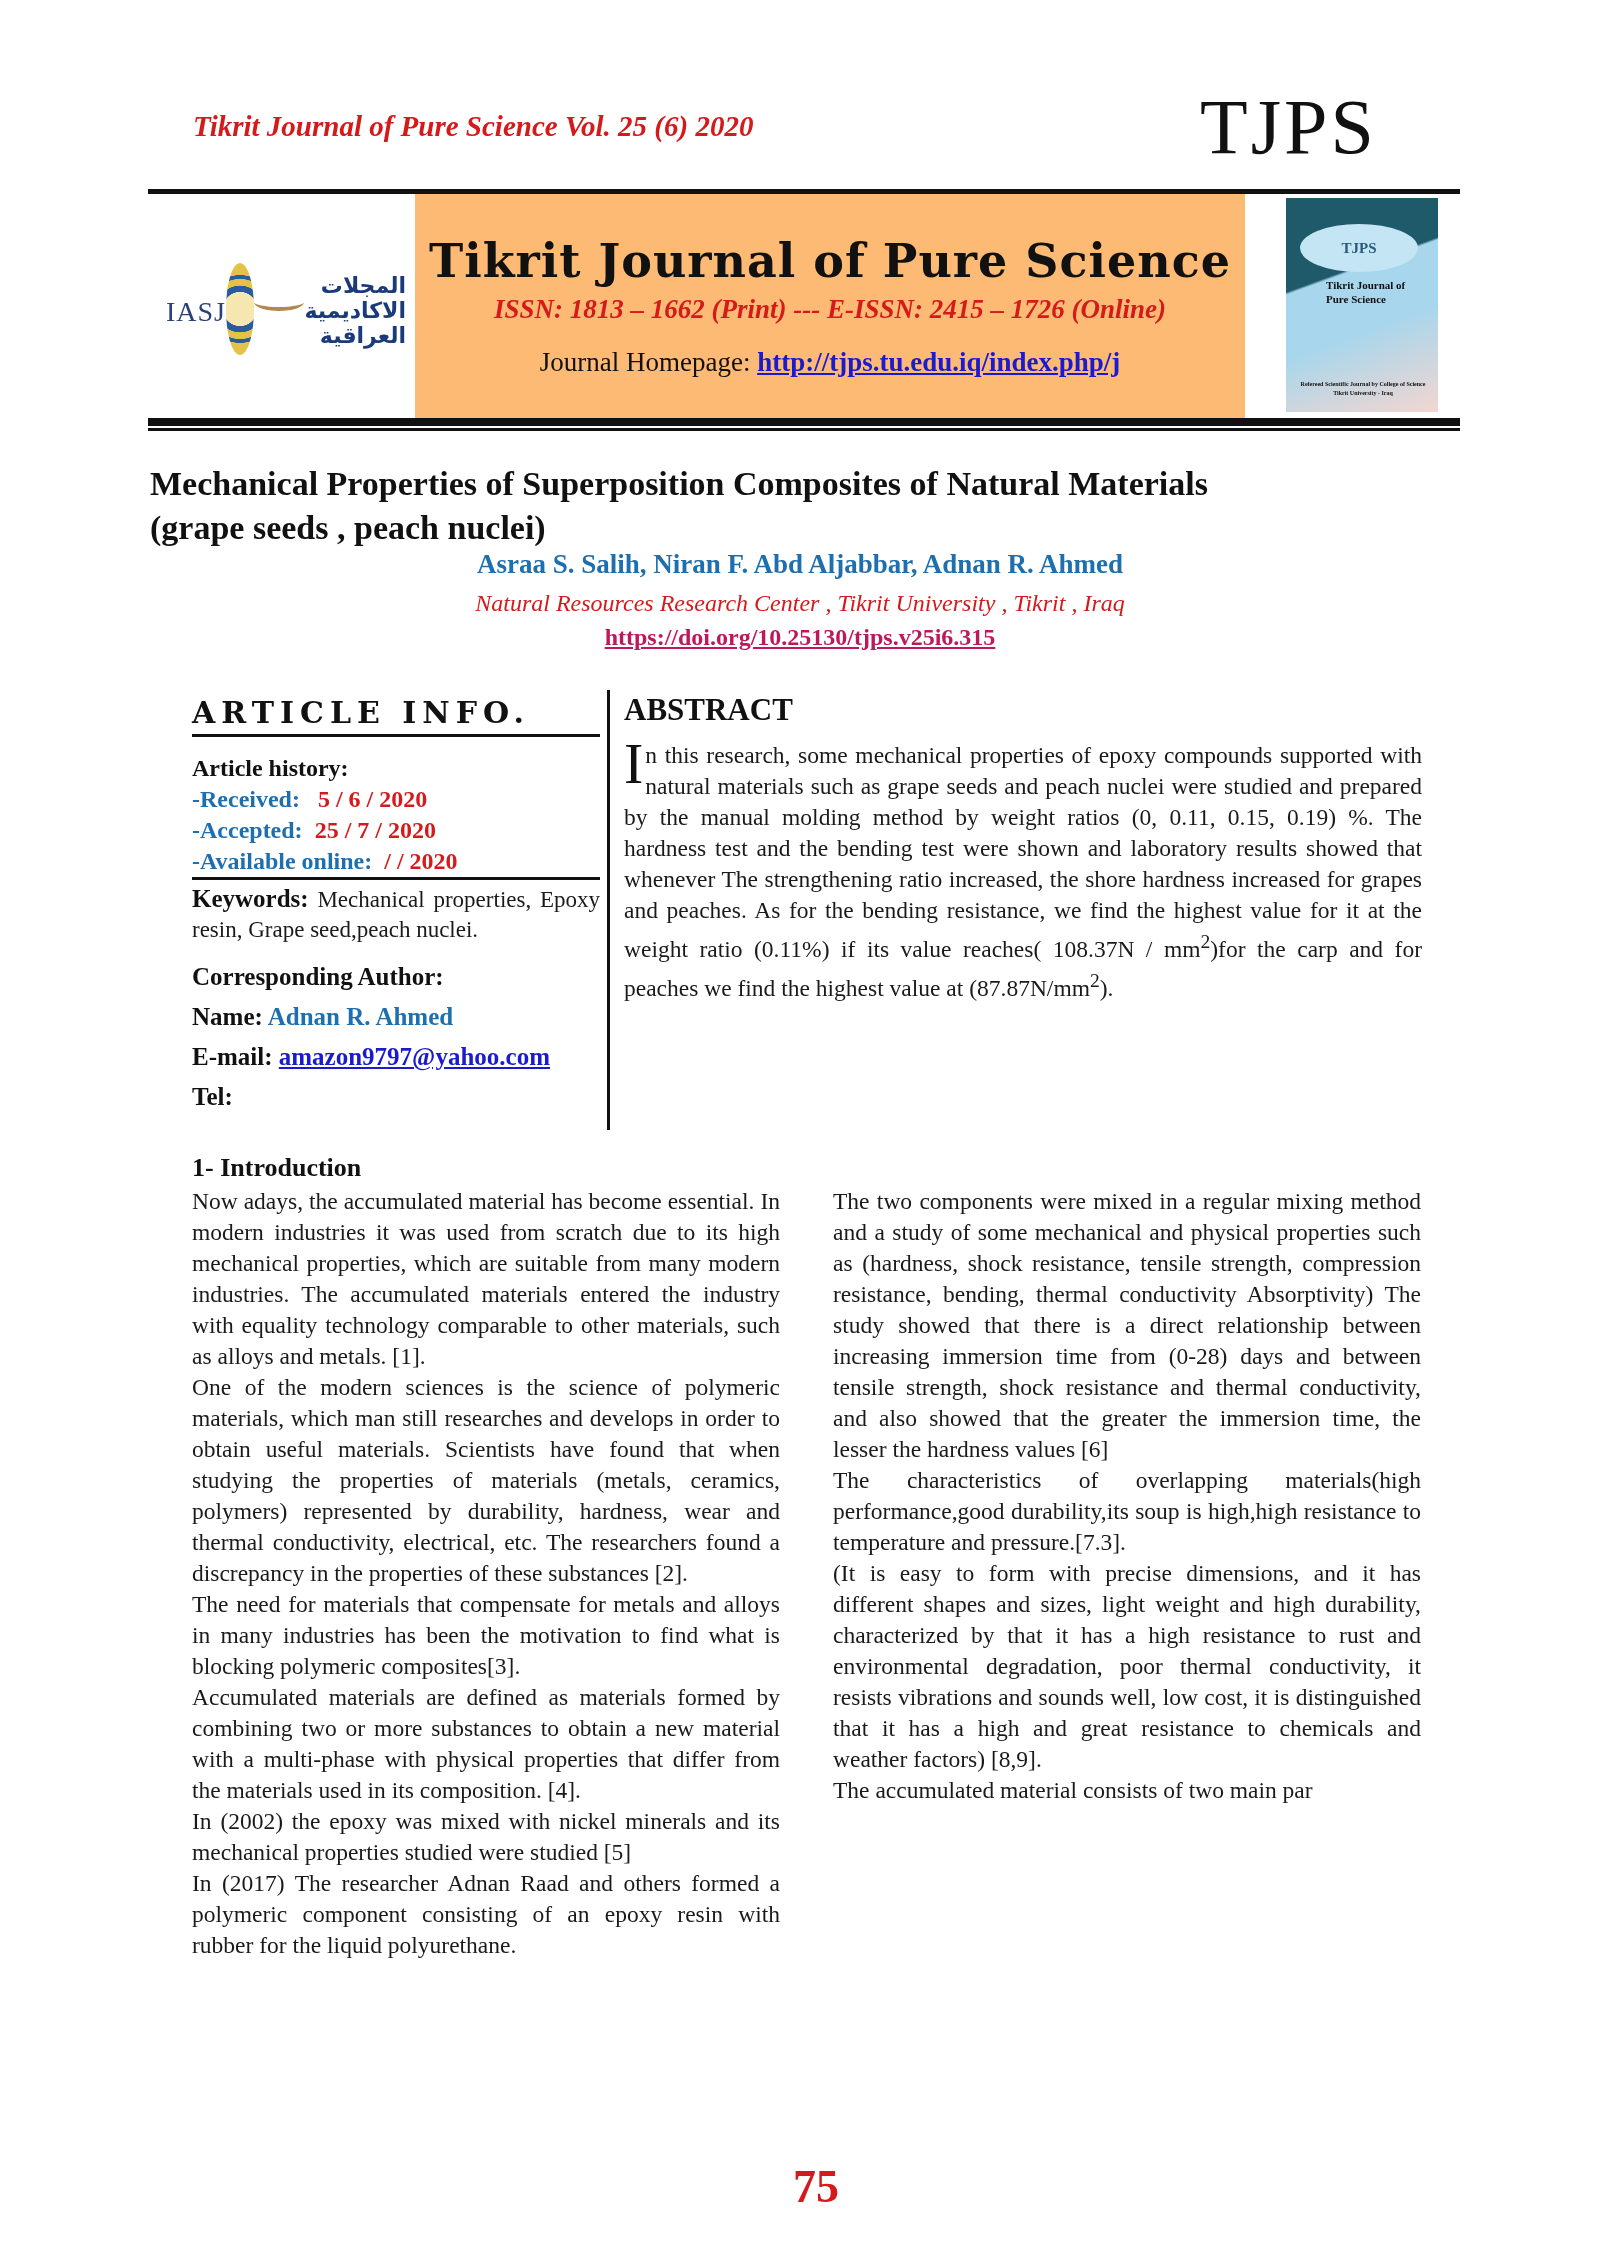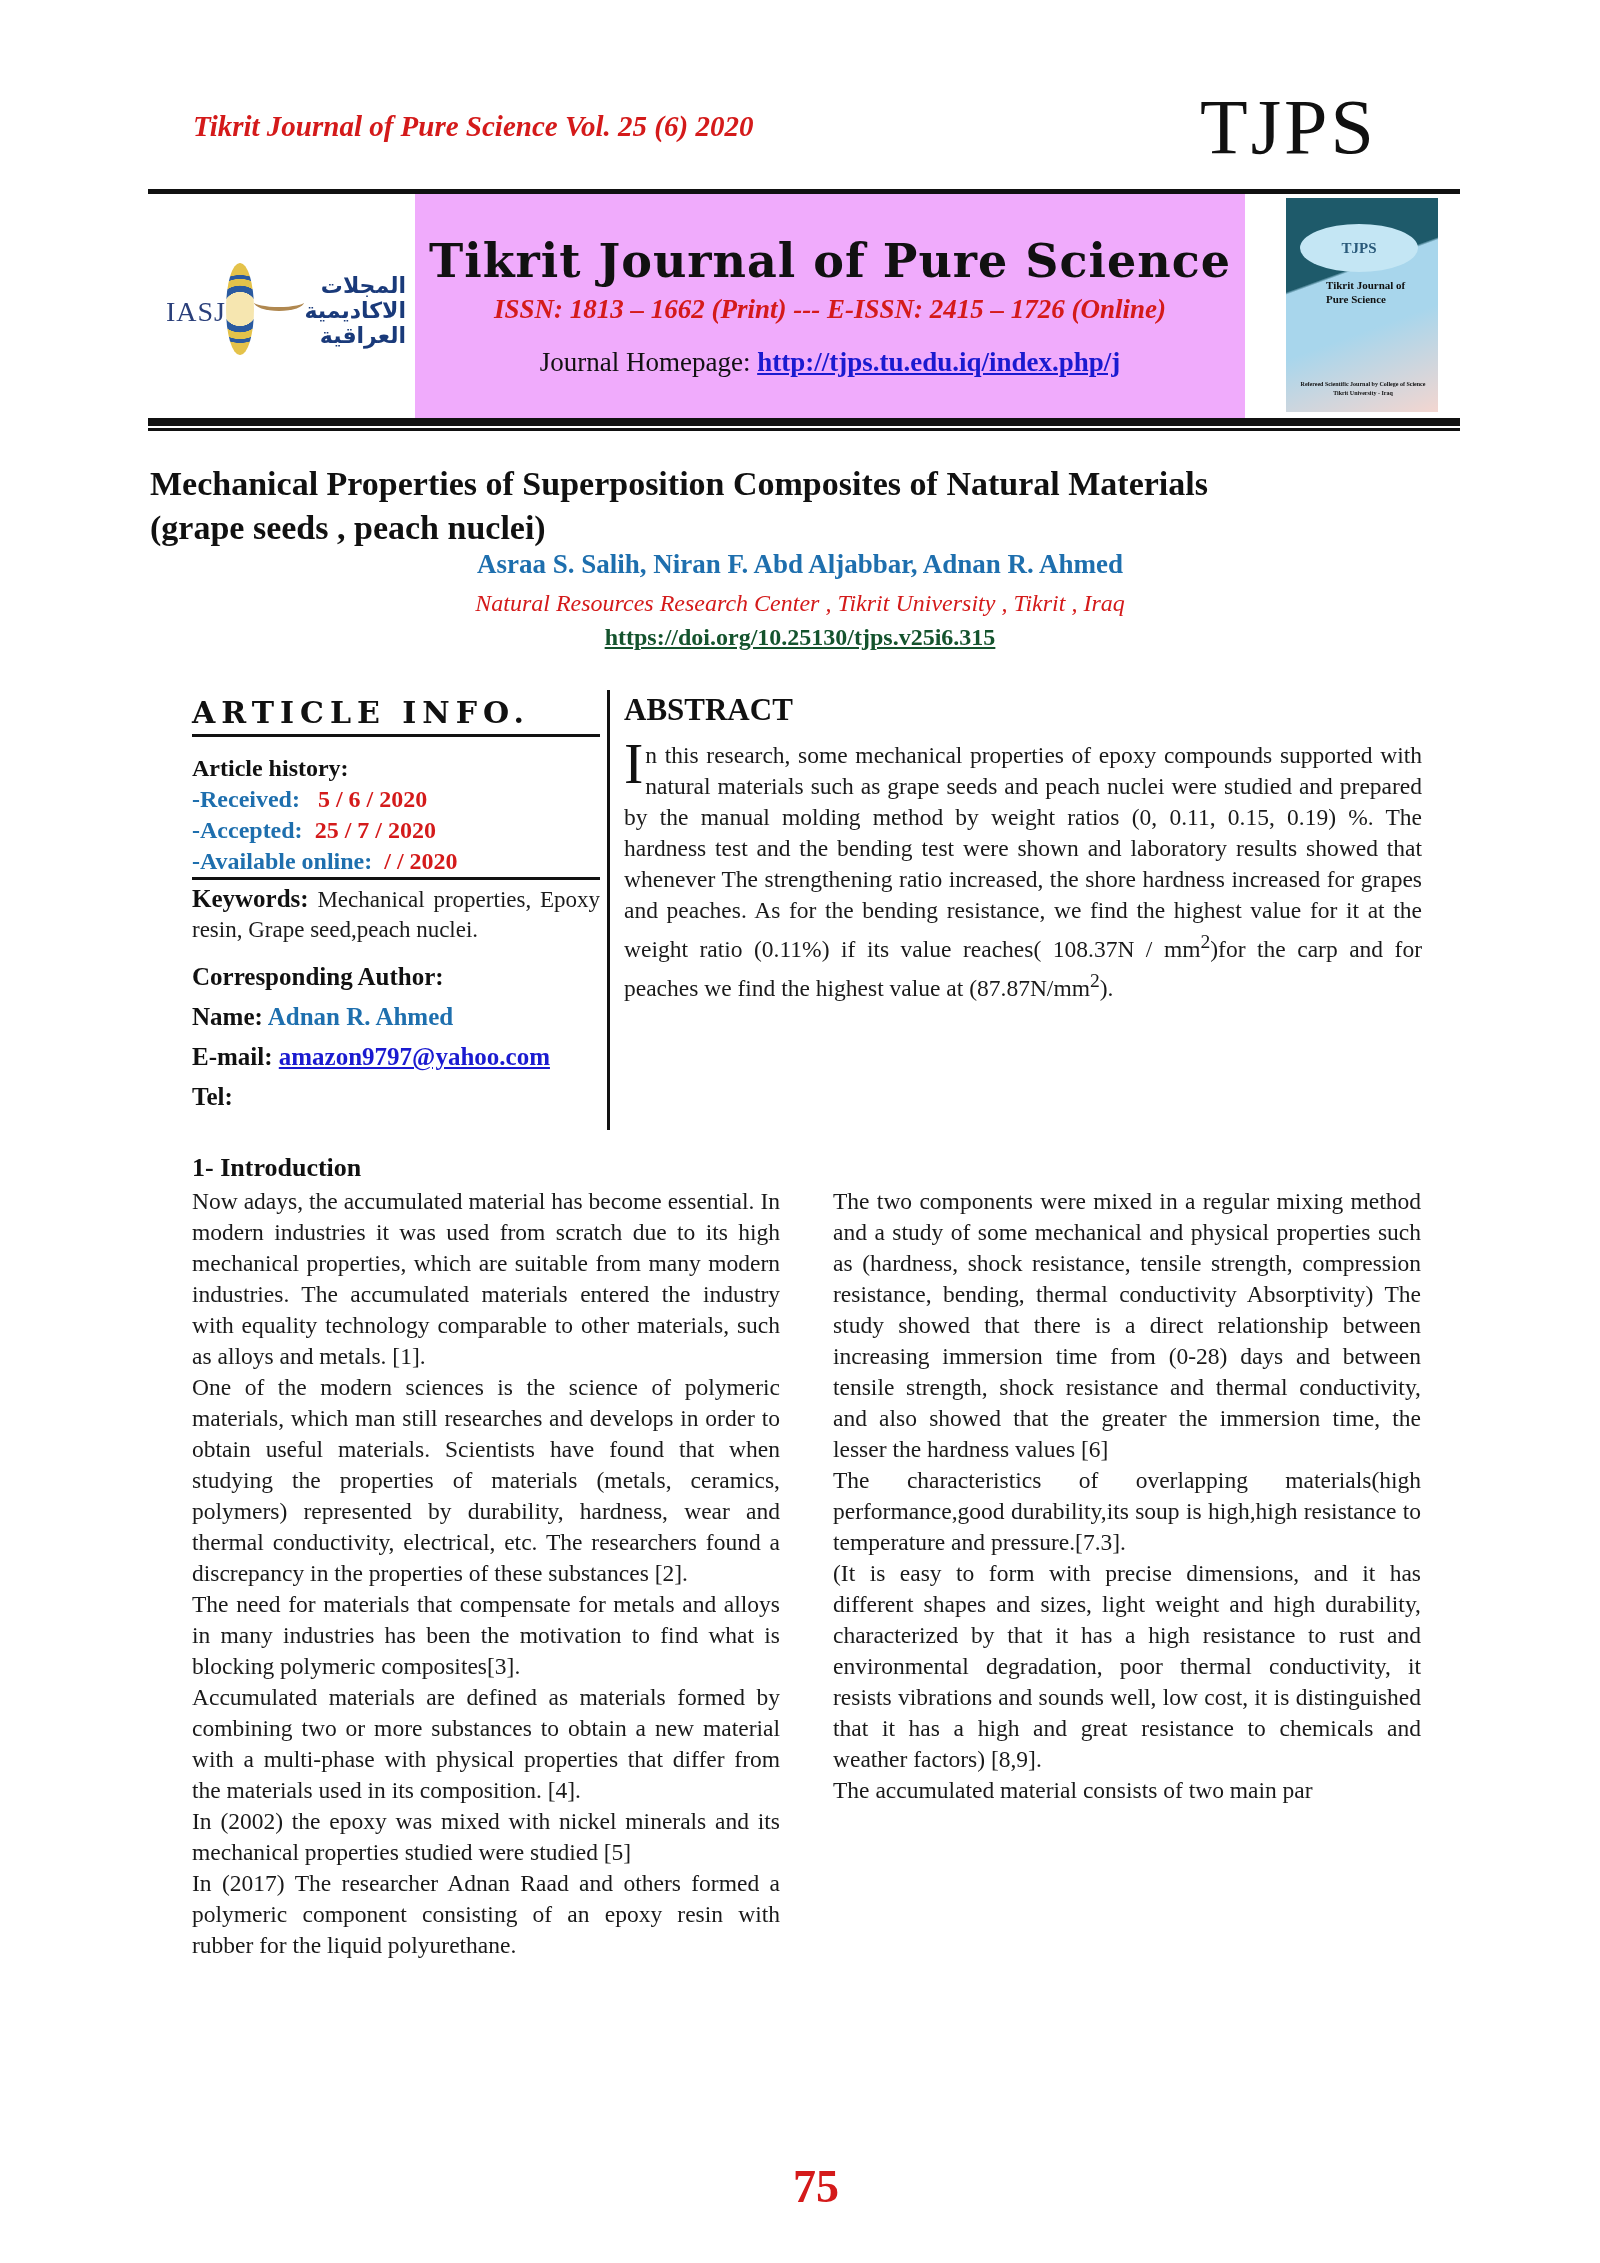--- a/index.html
+++ b/index.html
@@ -13,36 +13,36 @@
   .banner { position: absolute; left: 148px; top: 194px; width: 1312px; height: 224px; background: #fff; }
   .banner-bottom-rule { position: absolute; left: 148px; top: 418px; width: 1312px; height: 8px; background: #111; }
   .banner-bottom-rule2 { position: absolute; left: 148px; top: 428px; width: 1312px; height: 3px; background: #111; }
 
   .iasj-logo { position: absolute; left: 18px; top: 10px; width: 240px; height: 205px; display: flex; flex-direction: row; align-items: center; }
   .iasj-text { font-size: 28px; color: #2a3f7a; font-family: "Liberation Serif", serif; margin-top: 10px; letter-spacing: 1px; }
   .iasj-emblem { width: 92px; height: 92px; border-radius: 50%; background: radial-gradient(circle, #f6e6b0 0 35%, #2a5aa0 36% 48%, #e4c24a 49% 62%, #2a5aa0 63% 70%, #e4c24a 71%); margin-top: 4px; position: relative; }
   .iasj-book { width: 170px; height: 18px; margin-top: -10px; border-bottom: 4px solid #b08850; border-radius: 0 0 60% 60%; }
   .iasj-arabic { font-size: 22px; font-weight: bold; color: #1a3a7a; margin-top: 8px; font-family: "DejaVu Sans", sans-serif; direction: rtl; }
 
-  .banner-center { position: absolute; left: 267px; top: 0; width: 830px; height: 224px; background: #f0abfc; text-align: center; }
+  .banner-center { position: absolute; left: 267px; top: 0; width: 830px; height: 224px; background: #fdba74; text-align: center; }
   .banner-title { margin-top: 40px; font-size: 46px; font-weight: 900; letter-spacing: 1px; color: #111; font-family: "DejaVu Serif", serif; }
   .banner-issn { margin-top: 6px; font-size: 27px; font-style: italic; font-weight: bold; color: #d41a1a; }
   .banner-homepage { margin-top: 22px; font-size: 27px; color: #111; }
   .banner-homepage a { color: #1a1ad0; text-decoration: underline; font-weight: bold; }
 
   .cover { position: absolute; left: 1138px; top: 4px; width: 152px; height: 214px; background: linear-gradient(160deg, #1e5a6a 0 35%, #a8d6ec 36% 60%, #f3d6d0 100%); overflow: hidden; }
   .cover-oval { position: absolute; left: 14px; top: 26px; width: 118px; height: 48px; border-radius: 50%; background: #c4e6f4; text-align: center; line-height: 48px; font-weight: bold; color: #2a5a7a; font-size: 15px; }
   .cover-title { position: absolute; left: 40px; top: 80px; font-size: 11px; font-weight: bold; color: #111; line-height: 14px; }
   .cover-foot { position: absolute; left: 8px; bottom: 14px; right: 6px; font-size: 6px; color: #111; text-align: center; line-height: 9px; font-weight: bold; }
 
   .paper-title { position: absolute; left: 150px; top: 462px; width: 1300px; font-size: 34px; font-weight: bold; color: #111; line-height: 44px; }
   .authors { position: absolute; left: 150px; top: 549px; width: 1300px; text-align: center; font-size: 27px; font-weight: bold; color: #1e6fae; }
   .affiliation { position: absolute; left: 150px; top: 590px; width: 1300px; text-align: center; font-size: 24px; font-style: italic; color: #d41a1a; }
   .doi { position: absolute; left: 150px; top: 624px; width: 1300px; text-align: center; font-size: 24px; font-weight: bold; }
-  .doi a { color: #14532d; text-decoration: underline; }
+  .doi a { color: #be185d; text-decoration: underline; }
 
   .info-box { position: absolute; left: 192px; top: 692px; width: 408px; }
   .info-heading { font-family: "DejaVu Serif", serif; font-size: 30px; font-weight: 900; letter-spacing: 6px; color: #111; height: 42px; line-height: 42px; }
   .rule { height: 3px; background: #111; }
   .history-label { font-size: 24px; font-weight: bold; color: #111; margin-top: 16px; line-height: 31px; }
   .history-row { font-size: 24px; font-weight: bold; line-height: 31px; }
   .history-row .lab { color: #1e6fae; }
   .history-row .val { color: #d41a1a; }
   .keywords { margin-top: 4px; font-size: 23px; line-height: 30px; text-align: justify; text-align-last: left; color: #1a1a1a; }
   .keywords b { font-size: 25px; color: #111; }

